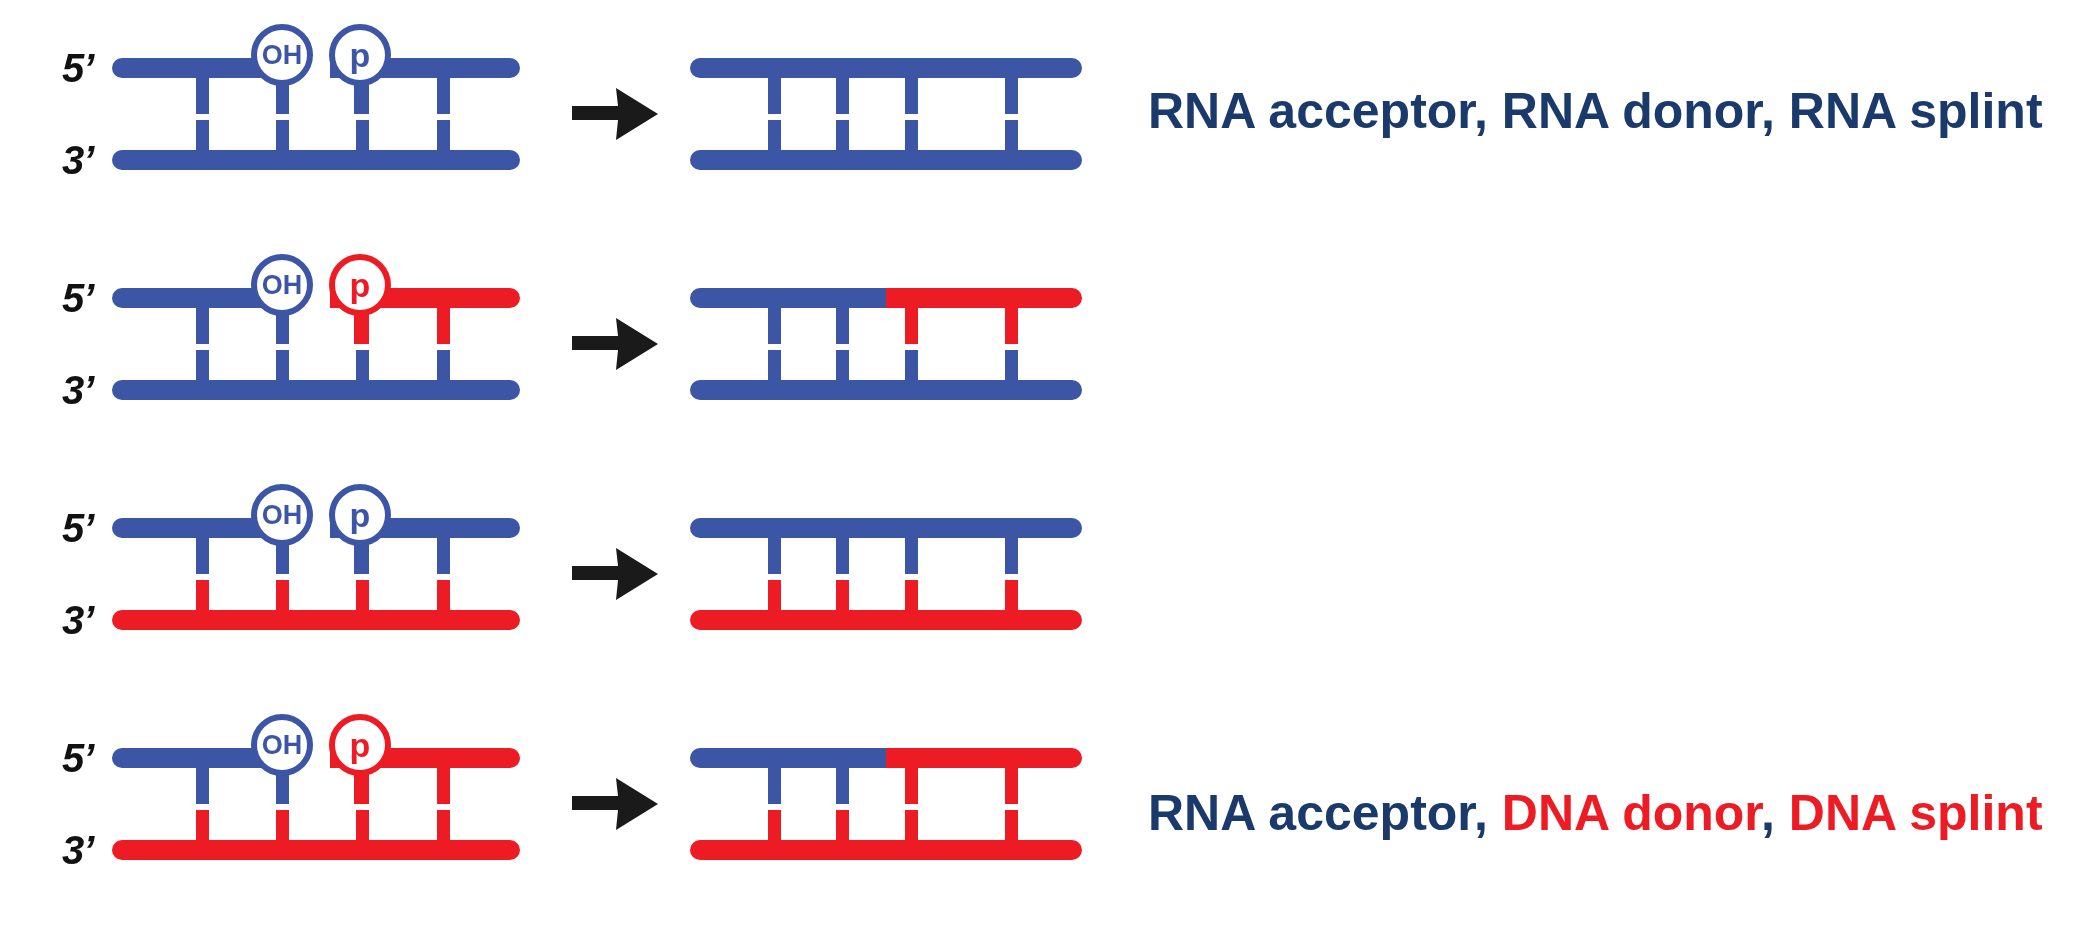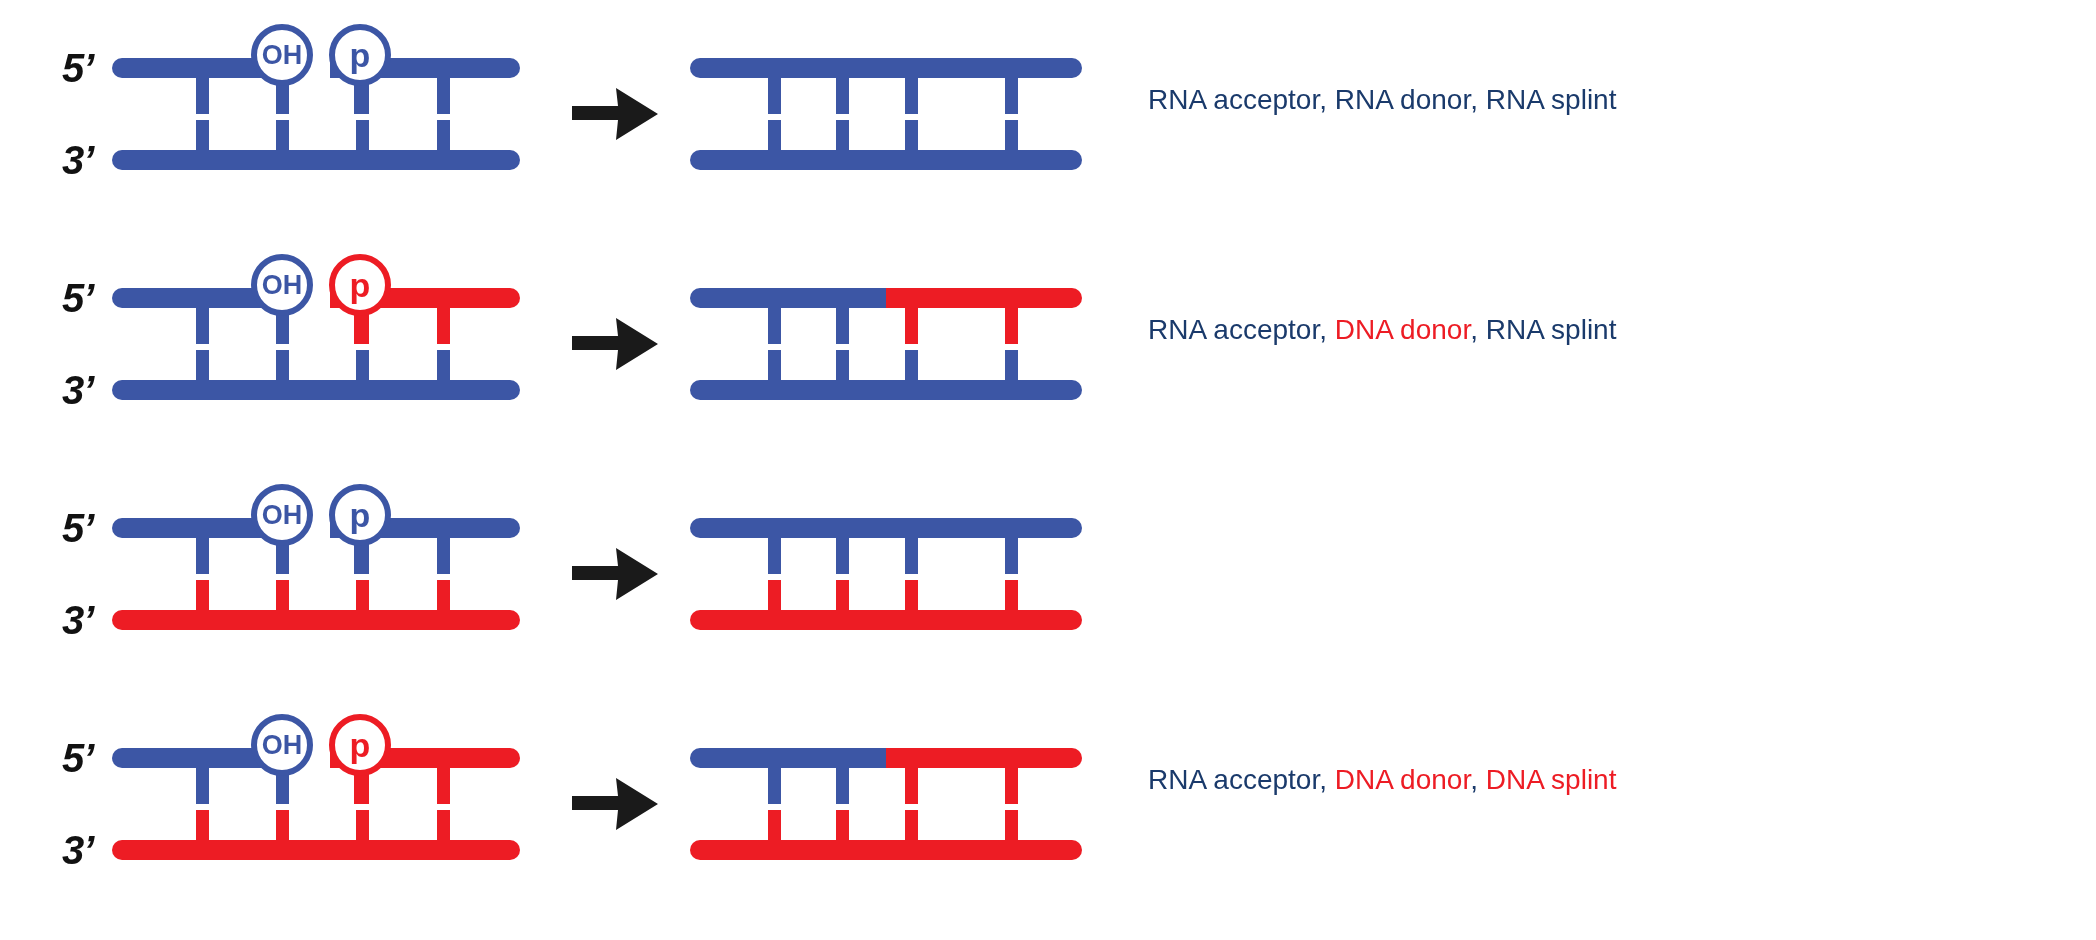--- a/index.html
+++ b/index.html
@@ -59,22 +59,22 @@
   .circ.oh{width:62px;height:62px;border:6px solid #3c56a5;color:#3c56a5;font-size:27px;}
   .circ.p {width:62px;height:62px;border:6px solid #3c56a5;color:#3c56a5;font-size:34px;}
   .circ.p.dna{border-color:#ed1c24;color:#ed1c24;}
 
   
   .arrow{position:absolute;width:86px;height:56px;}
 
   
   .caption{
     position:absolute;
-    font-size:28px;
-    font-weight:normal;
+    font-size:50px;
+    font-weight:bold;
     color:#1a3a6b;
     font-family:"Liberation Sans", sans-serif;
     white-space:nowrap;
     line-height:1;
   }
   .caption .dna{color:#ed1c24;}
 </style>
 </head>
 <body>
 
@@ -186,21 +186,20 @@
         <div class="dn" style="background: rgb(60, 86, 165);"></div>
       </div>
       <div class="tick" style="left: 905px; top: 58px;">
         <div class="up" style="background: rgb(237, 28, 36);"></div>
         <div class="dn" style="background: rgb(60, 86, 165);"></div>
       </div>
       <div class="tick" style="left: 1005px; top: 58px;">
         <div class="up" style="background: rgb(237, 28, 36);"></div>
         <div class="dn" style="background: rgb(60, 86, 165);"></div>
       </div>
-      <div class="caption" style="left: 1148px; top: 68px;"><span style="color: rgb(26, 58, 107);">RNA acceptor</span><span>, </span><span class="dna" style="color: rgb(237, 28, 36);">DNA donor</span><span>, </span><span style="color: rgb(26, 58, 107);">RNA splint</span></div>
     </div>
     <div class="row" style="top: 478px;">
       <div class="prime five">5’</div>
       <div class="prime three">3’</div>
       <div class="bar sq-r" style="left: 112px; top: 40px; width: 176px; background: rgb(60, 86, 165);"></div>
       <div class="bar sq-l" style="left: 330px; top: 40px; width: 190px; background: rgb(60, 86, 165);"></div>
       <div class="bar" style="left: 112px; top: 132px; width: 408px; background: rgb(237, 28, 36);"></div>
       <div class="tick" style="left: 196px; top: 58px;">
         <div class="up" style="background: rgb(60, 86, 165);"></div>
         <div class="dn" style="background: rgb(237, 28, 36);"></div>
@@ -301,15 +300,15 @@
         <div class="dn" style="background: rgb(237, 28, 36);"></div>
       </div>
       <div class="tick" style="left: 905px; top: 58px;">
         <div class="up" style="background: rgb(237, 28, 36);"></div>
         <div class="dn" style="background: rgb(237, 28, 36);"></div>
       </div>
       <div class="tick" style="left: 1005px; top: 58px;">
         <div class="up" style="background: rgb(237, 28, 36);"></div>
         <div class="dn" style="background: rgb(237, 28, 36);"></div>
       </div>
-      <div class="caption" style="left: 1148px; top: 58px;"><span style="color: rgb(26, 58, 107);">RNA acceptor</span><span>, </span><span class="dna" style="color: rgb(237, 28, 36);">DNA donor</span><span>, </span><span class="dna" style="color: rgb(237, 28, 36);">DNA splint</span></div>
+      <div class="caption" style="left: 1148px; top: 80px;"><span style="color: rgb(26, 58, 107);">RNA acceptor</span><span>, </span><span class="dna" style="color: rgb(237, 28, 36);">DNA donor</span><span>, </span><span class="dna" style="color: rgb(237, 28, 36);">DNA splint</span></div>
     </div>
   </div>
 
 </body></html>

